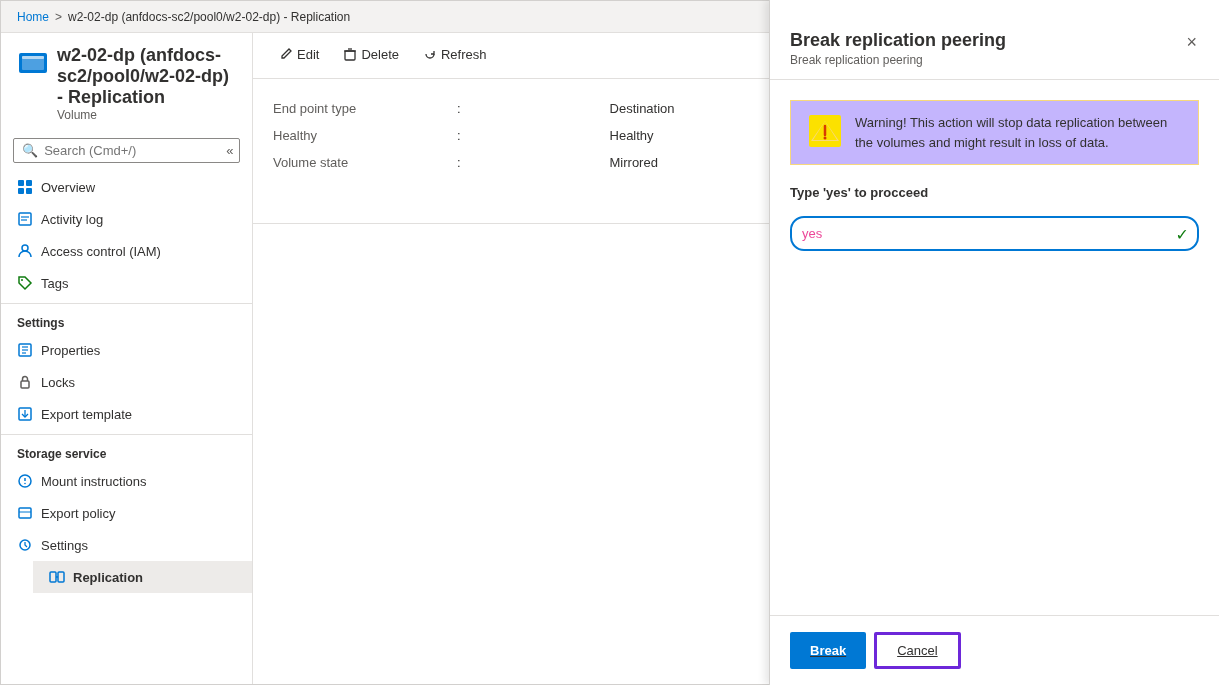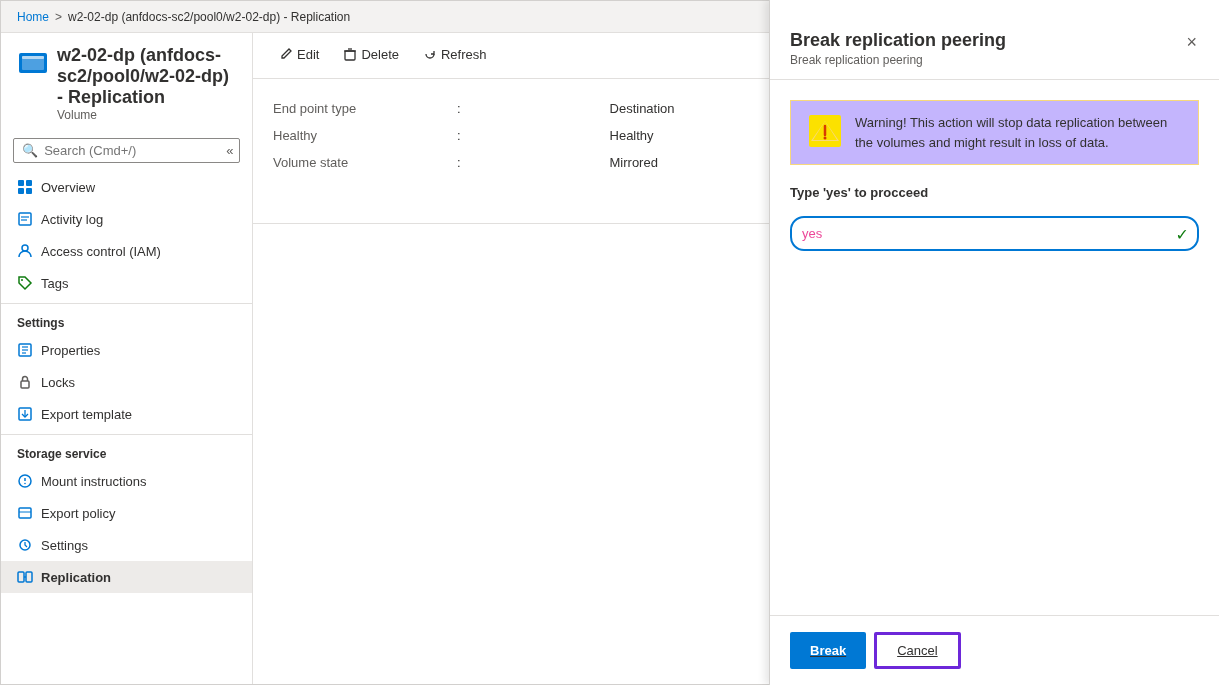--- a/index.html
+++ b/index.html
@@ -20,21 +20,21 @@
     .sidebar { width: 252px; background: #fff; border-right: 1px solid #e1dfdd; display: flex; flex-direction: column; overflow-y: auto; }
     .resource-title { font-size: 18px; font-weight: 600; color: #323130; }
     .resource-subtitle { font-size: 12px; color: #605e5c; }
     .sidebar-header-row { display: flex; align-items: flex-start; padding: 12px 16px 8px; gap: 8px; }
 
     .search-box { margin: 8px 12px; display: flex; align-items: center; border: 1px solid #8a8886; border-radius: 2px; padding: 4px 8px; gap: 6px; }
     .search-box input { border: none; outline: none; font-size: 13px; flex: 1; color: #323130; }
 
     .sidebar-nav { flex: 1; }
     .nav-item { display: flex; align-items: center; padding: 8px 16px; cursor: pointer; gap: 8px; color: #323130; font-size: 13px; }
-    .nav-item.active { background: #edebe9; font-weight: 600; }
+    .nav-item.active { background: #edebe9; font-weight: 600; margin-left: 32px; }
     .nav-icon { width: 16px; height: 16px; flex-shrink: 0; }
     .nav-section-label { padding: 12px 16px 4px; font-size: 12px; font-weight: 600; color: #323130; border-top: 1px solid #e1dfdd; margin-top: 4px; }
 
     
     .content-area { flex: 1; display: flex; flex-direction: column; overflow: hidden; }
 
     
     .toolbar { display: flex; align-items: center; padding: 8px 16px; gap: 4px; border-bottom: 1px solid #e1dfdd; background: #fff; }
     .toolbar-btn { display: flex; gap: 4px; padding: 6px 10px; background: none; border: none; cursor: pointer; font-size: 13px; color: #323130; border-radius: 2px; }
 

